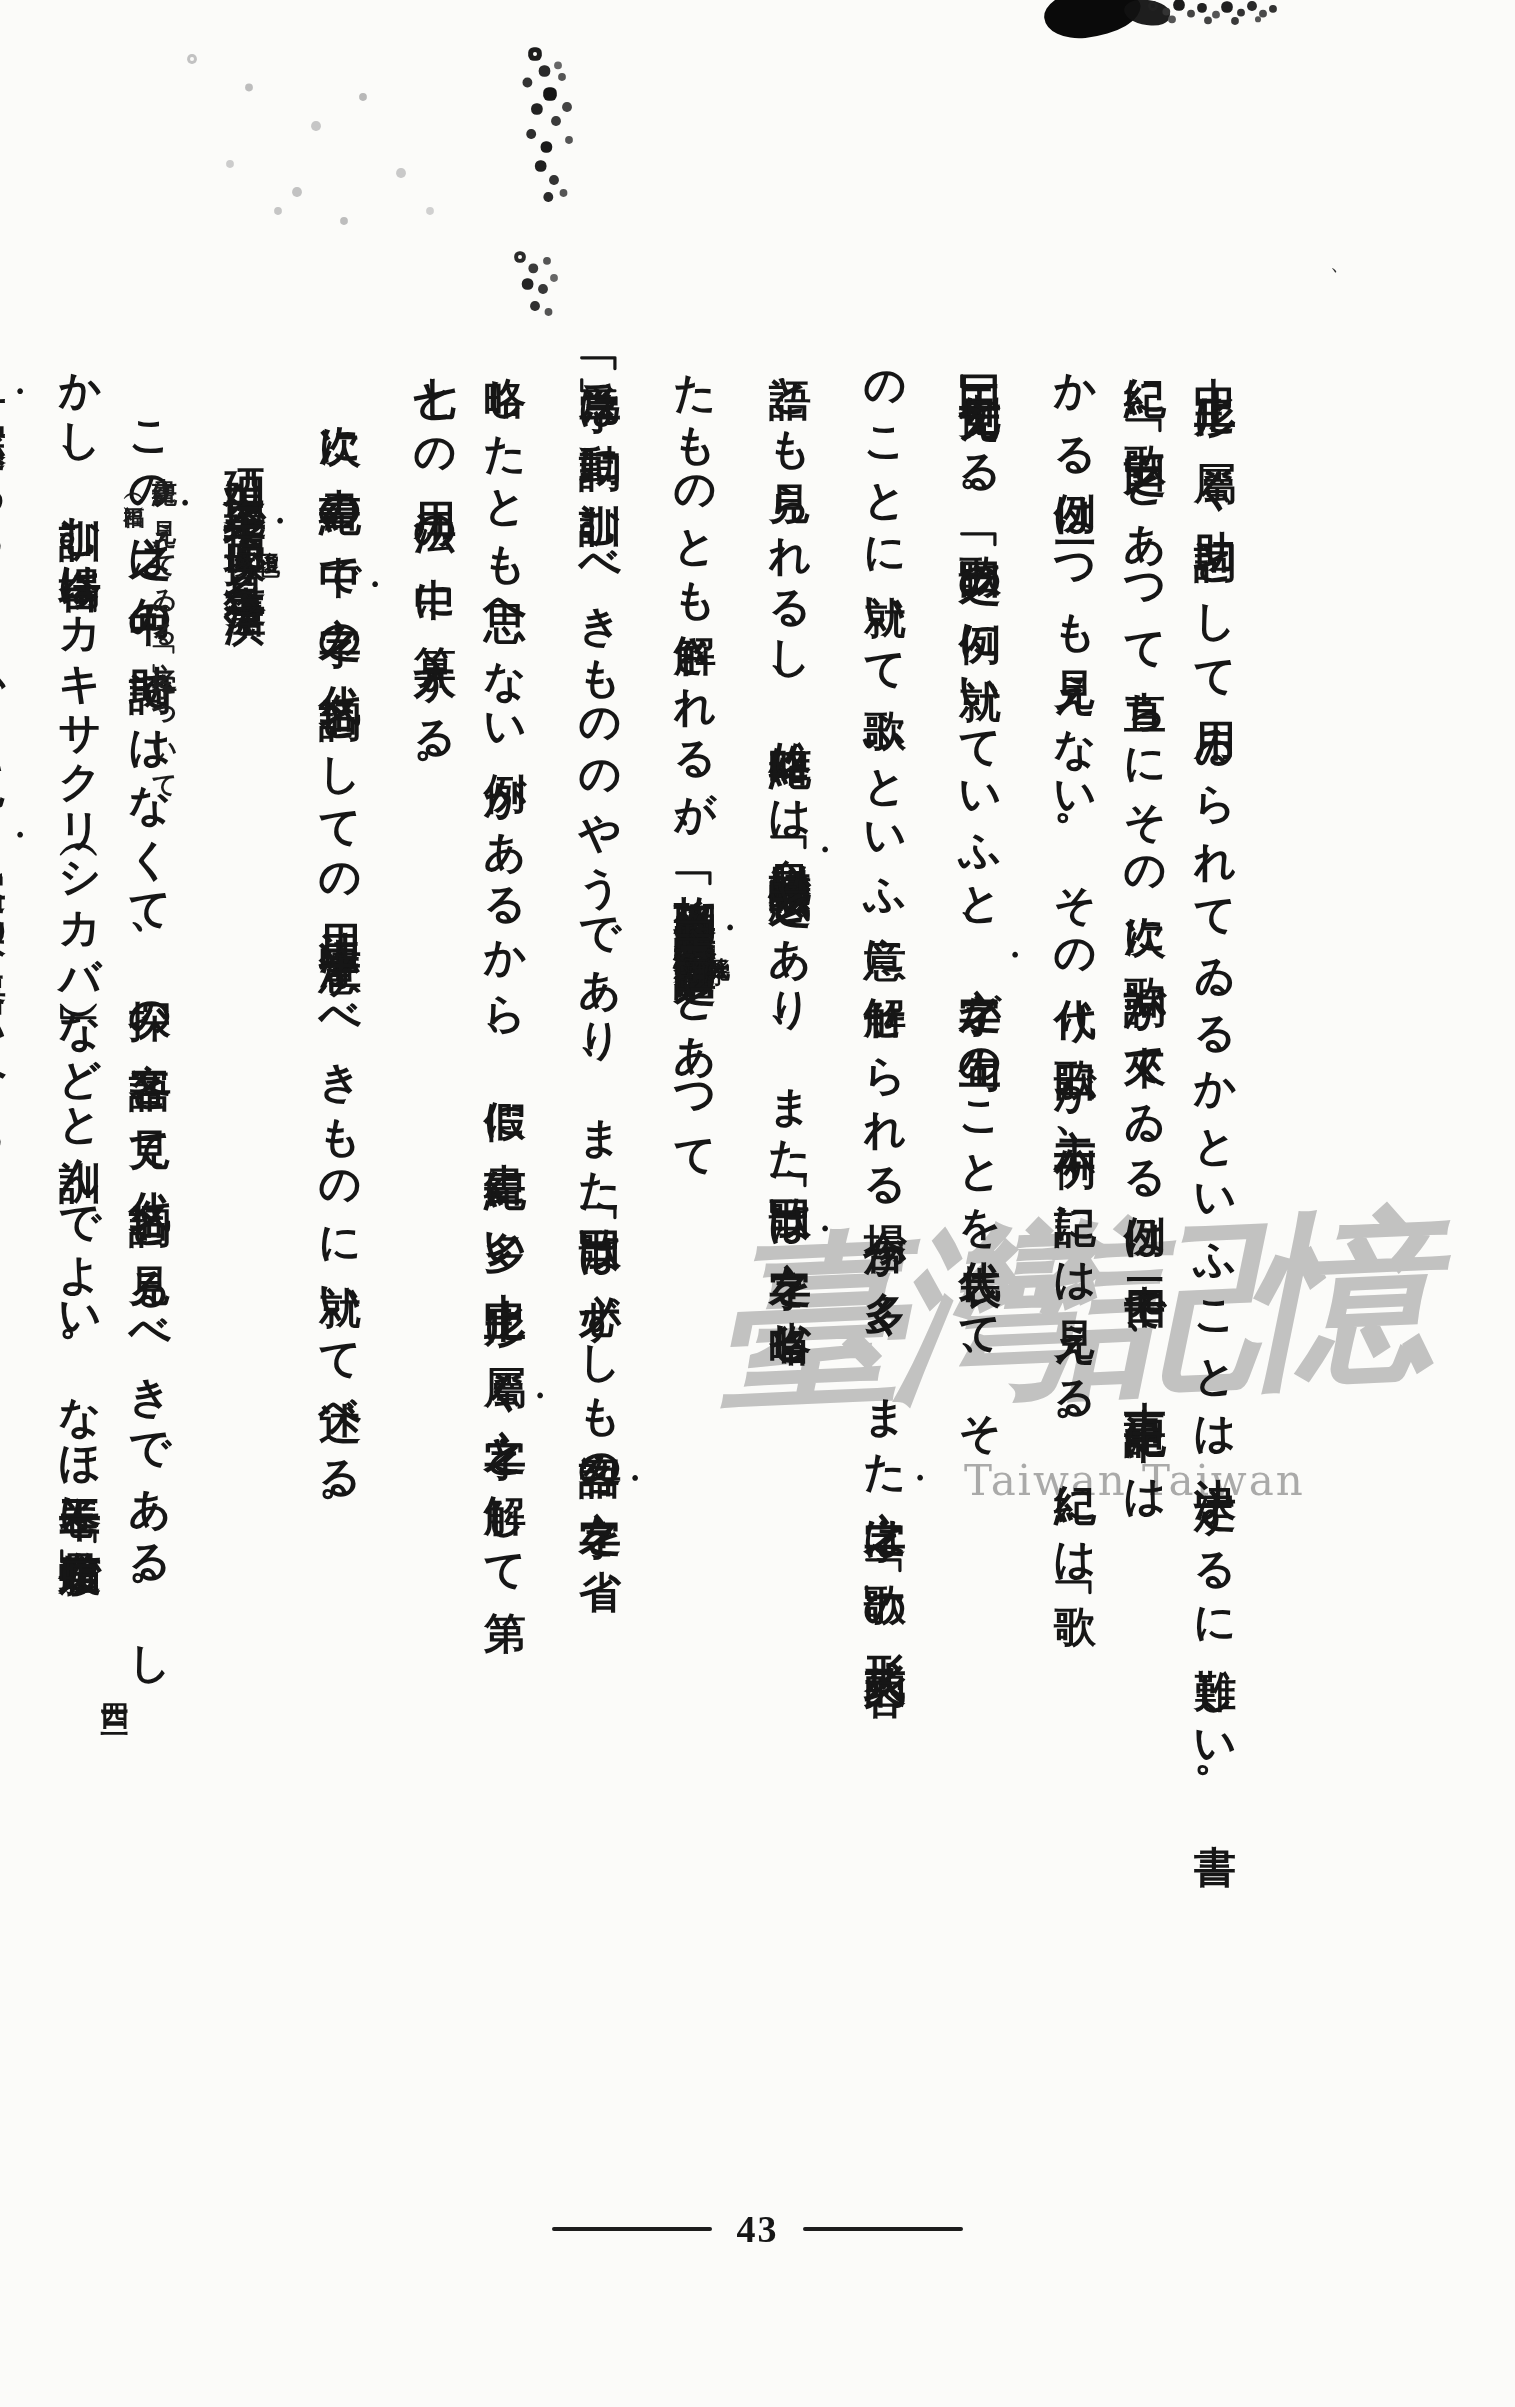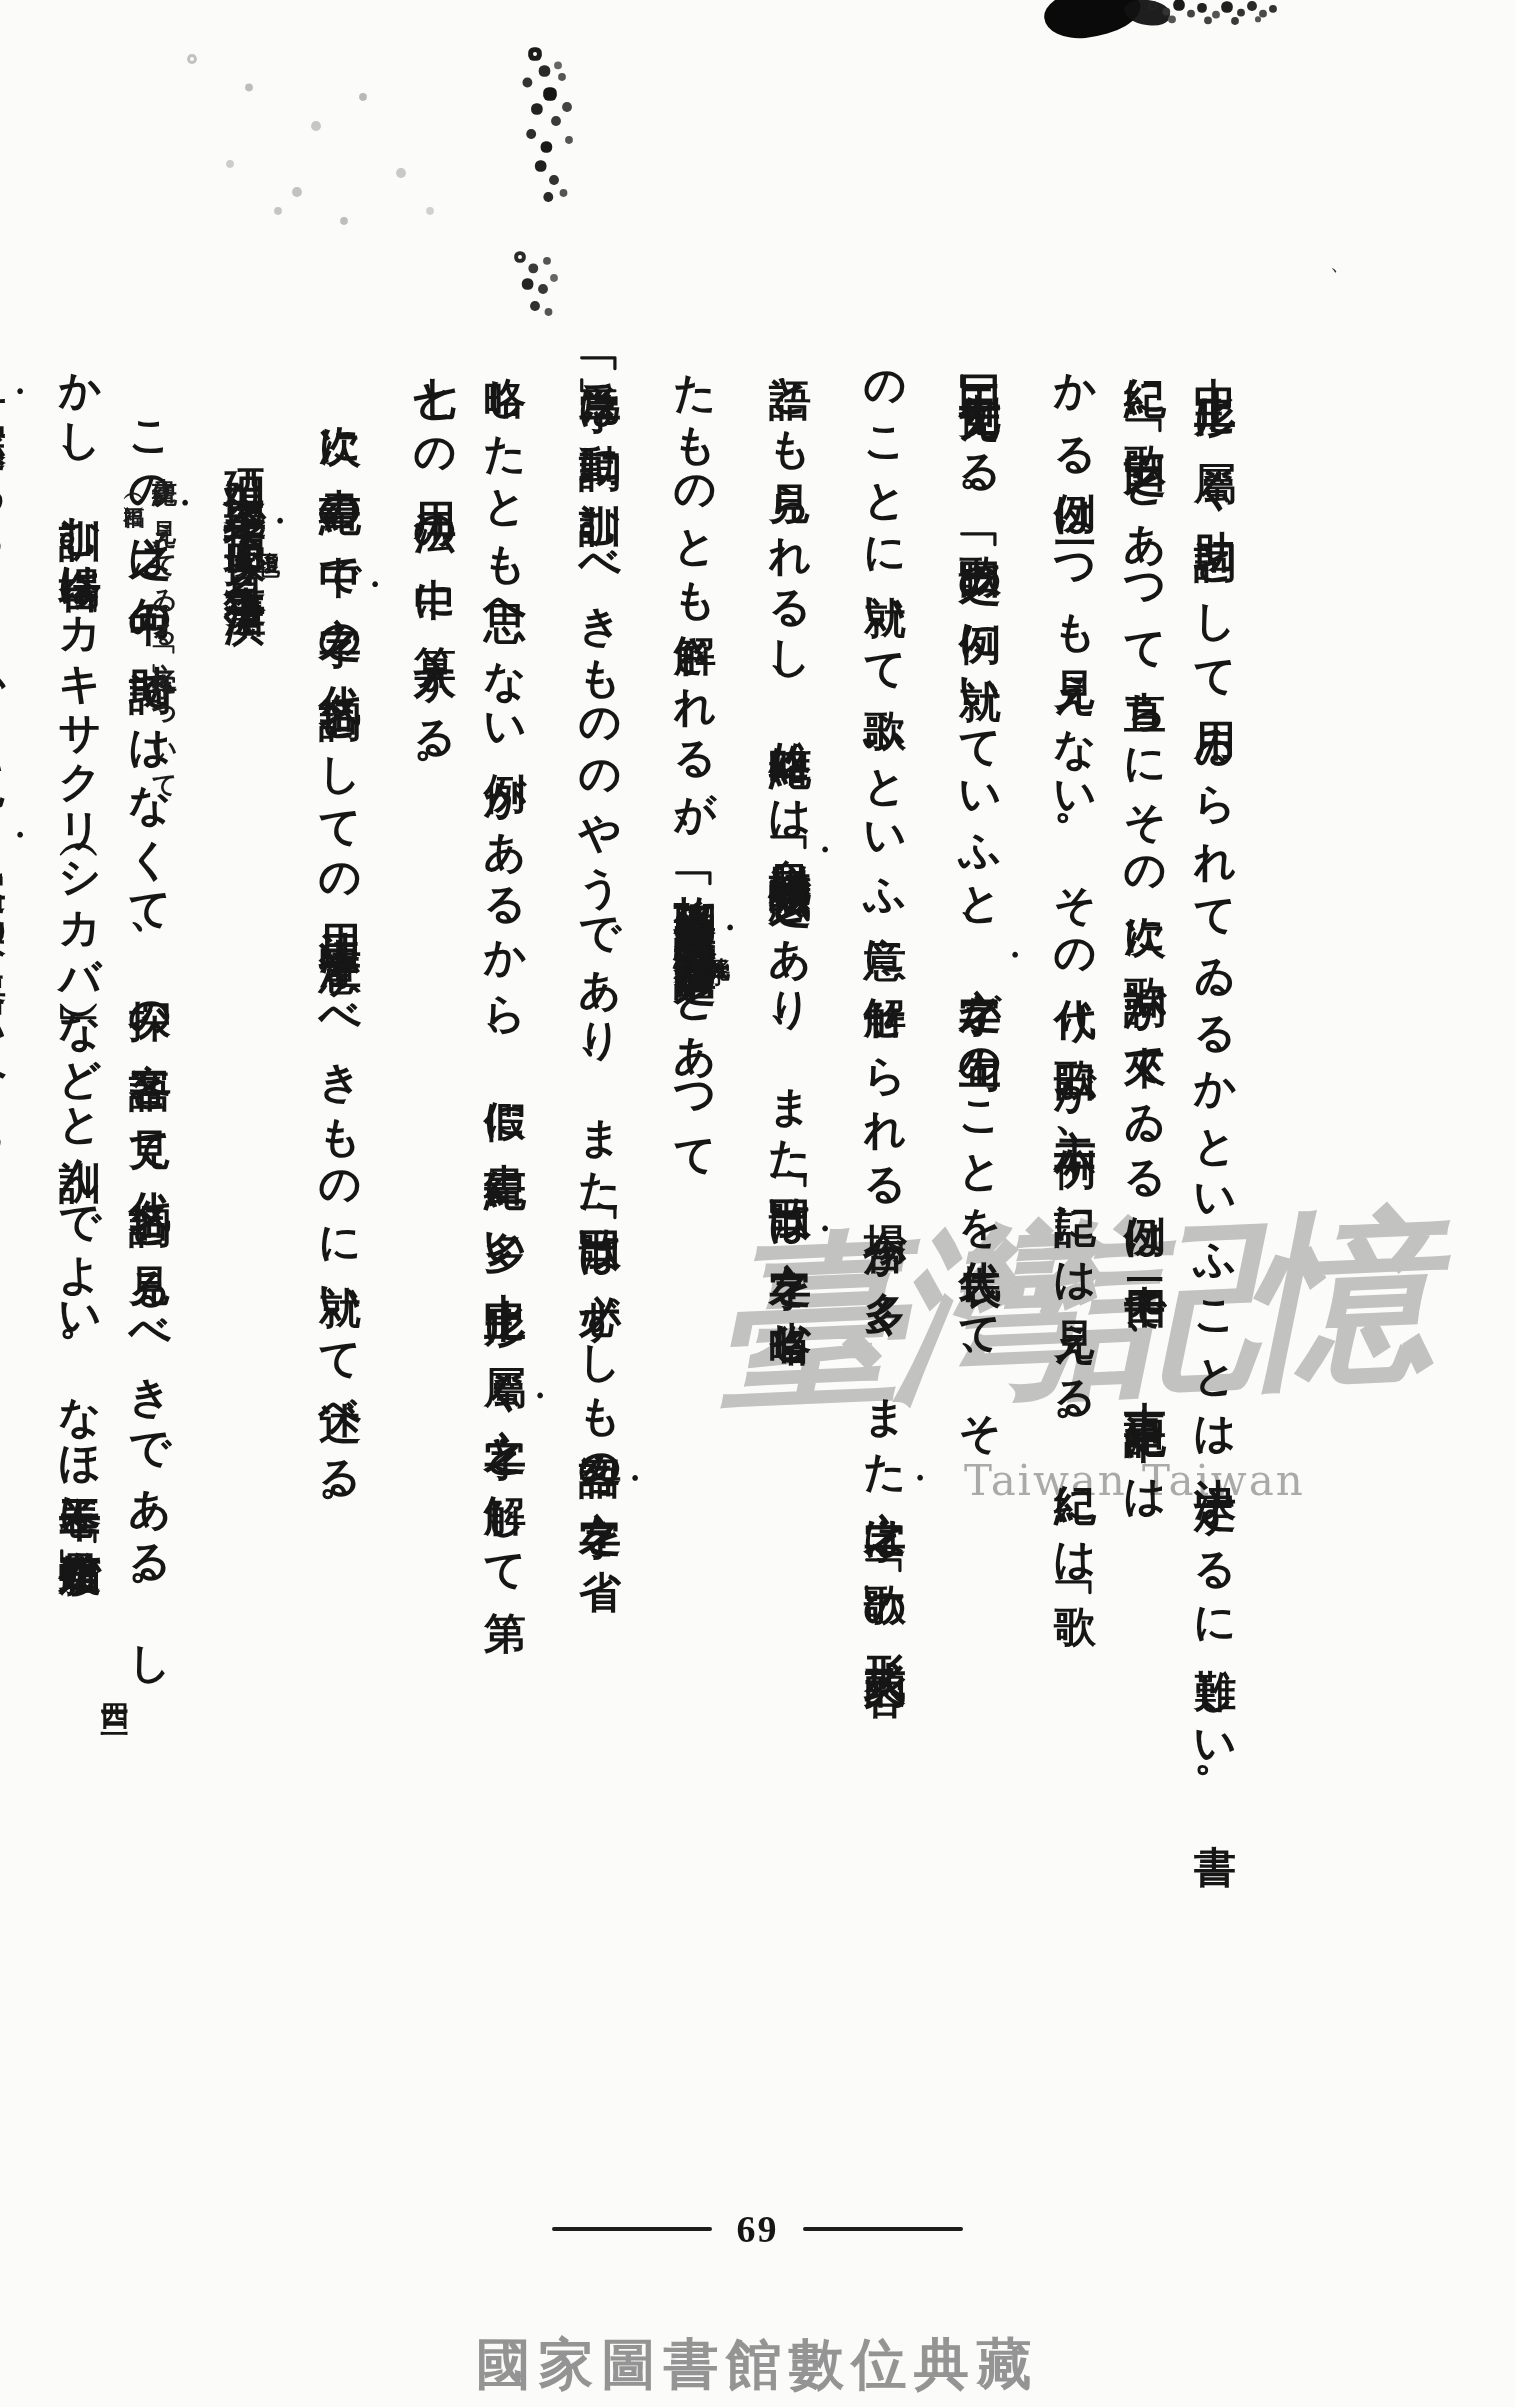--- a/index.html
+++ b/index.html
@@ -133,21 +133,20 @@
   <div class="caption">
     <span>書紀に見えてゐる「之」字について</span>
     <span class="author">（福田）</span>
   </div>
 
   <div class="kanji-folio">四三一</div>
 
   <div class="footer">
     <span class="footer-inner">
       <span class="footer-rule"></span>
-      <span class="footer-page">69</span>
+      <span class="footer-page">43</span>
       <span class="footer-rule"></span>
     </span>
   </div>
 
-  <div class="stamp">國家圖書館數位典藏</div>
 
 </div>
 
 
 </body></html>

